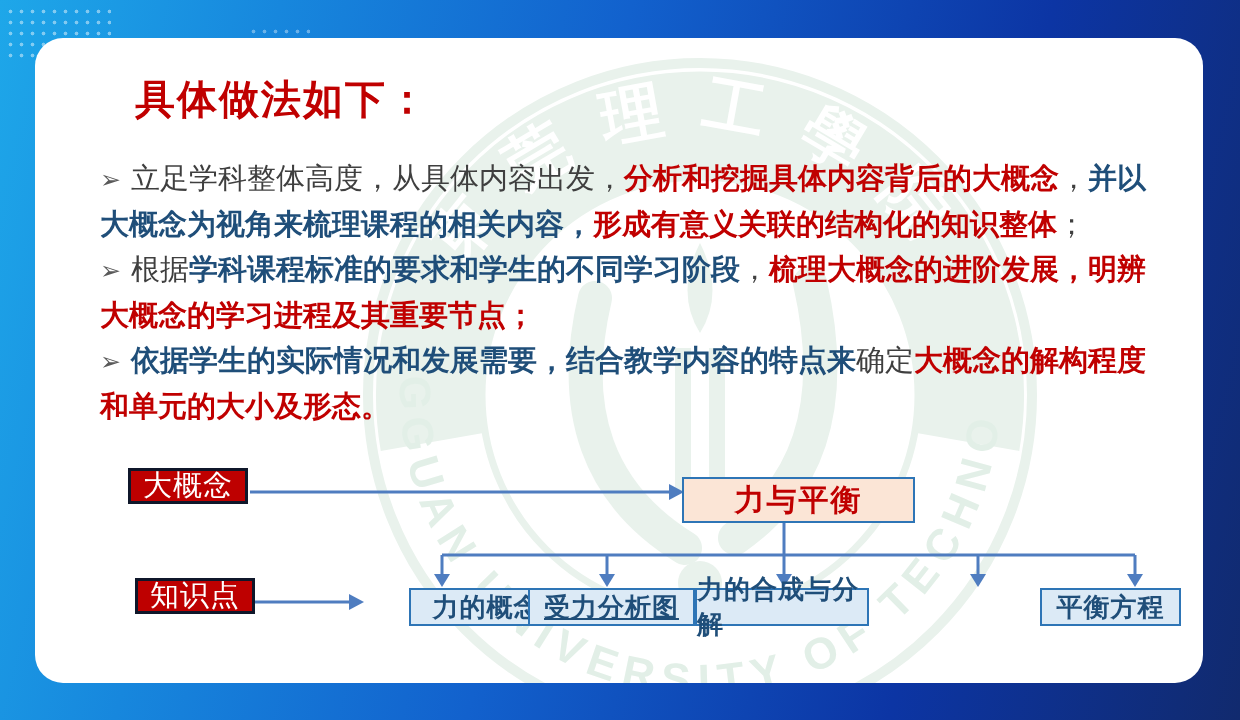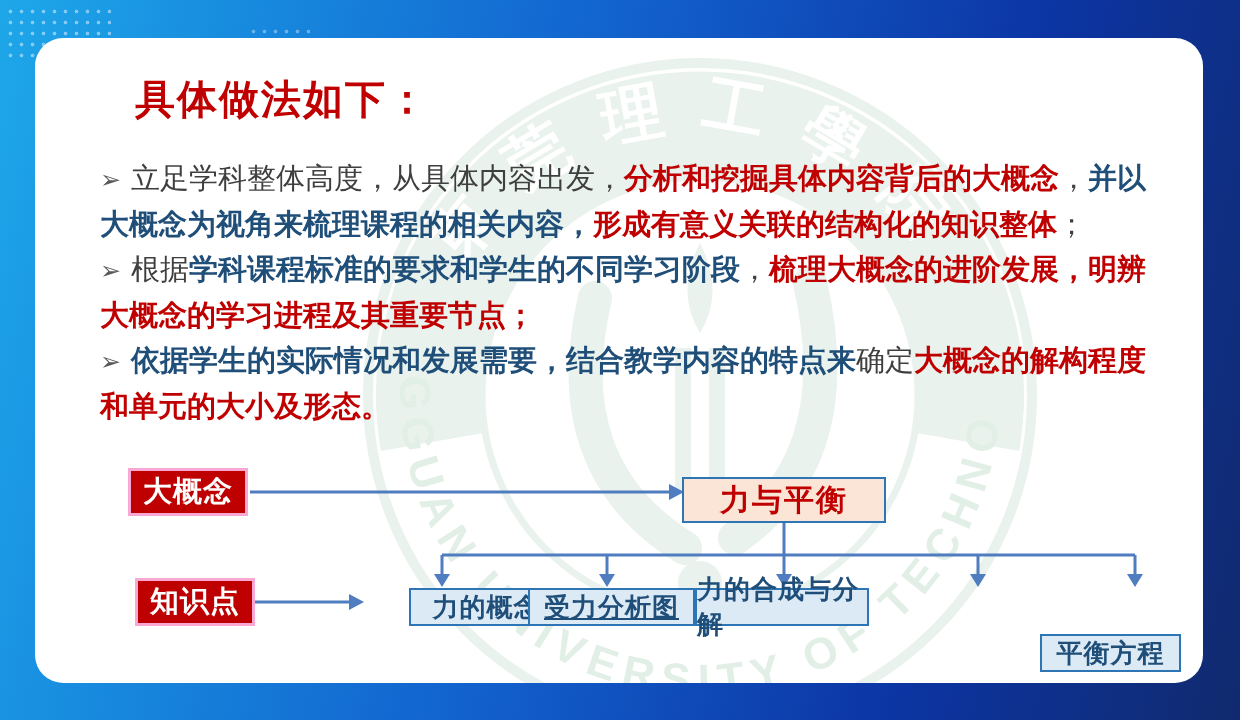--- a/index.html
+++ b/index.html
@@ -18,27 +18,27 @@
     position:absolute;left:65px;top:34px;font-size:40px;font-weight:800;
     color:#C00000;letter-spacing:2px;margin-left:35px;
   }
   .body-text{position:absolute;left:65px;top:118px;width:1066px;font-size:29px;line-height:45px;}
   .body-text p{margin:0;}
   .marker{color:#595959;font-size:25px;margin-right:10px;}
   .seg-plain{color:#3F3F3F;font-weight:400;}
   .seg-red{color:#C00000;font-weight:700;}
   .seg-blue{color:#1F4E79;font-weight:700;}
   .red-label{
-    position:absolute;width:120px;height:48px;background:#BE0000;
-    border:3px solid #f9a8d4;box-sizing:border-box;
+    position:absolute;width:120px;height:36px;background:#BE0000;
+    border:3px solid #0f172a;box-sizing:border-box;
     display:flex;align-items:center;justify-content:center;
-    color:#ffffff;font-weight:700;font-size:29px;letter-spacing:1px;
+    color:#ffffff;font-weight:400;font-size:29px;letter-spacing:1px;
   }
   .concept-box{
-    position:absolute;left:647px;top:439px;width:204px;height:46px;
+    position:absolute;left:647px;top:439px;width:233px;height:46px;
     background:#FBE5D6;border:2px solid #2E75B6;box-sizing:border-box;
     display:flex;align-items:center;justify-content:center;
     color:#C00000;font-weight:700;font-size:30px;letter-spacing:2px;
   }
   .kp-box{
     position:absolute;top:550px;height:38px;
     background:#DCEAF6;border:2px solid #2E75B6;box-sizing:border-box;
     display:flex;align-items:center;justify-content:center;
     color:#1F4E79;font-weight:700;font-size:26px;letter-spacing:1px;
   }
@@ -117,15 +117,15 @@
     </g>
   </svg>
 
   <div class="red-label" style="left:93px;top:430px;">大概念</div>
   <div class="concept-box">力与平衡</div>
   <div class="red-label" style="left:100px;top:540px;">知识点</div>
 
   <div class="kp-box" style="left:330px;width:155px;margin-left:44px;">力的概念</div>
   <div class="kp-box" style="left:493px;width:167px;text-decoration:underline;">受力分析图</div>
   <div class="kp-box" style="left:660px;width:174px;">力的合成与分解</div>
-  <div class="kp-box" style="left:1005px;width:141px;margin-top:46px;">平衡方程</div>
+  <div class="kp-box" style="left:1005px;width:141px;">平衡方程</div>
 
 </div>
 
 </body></html>

